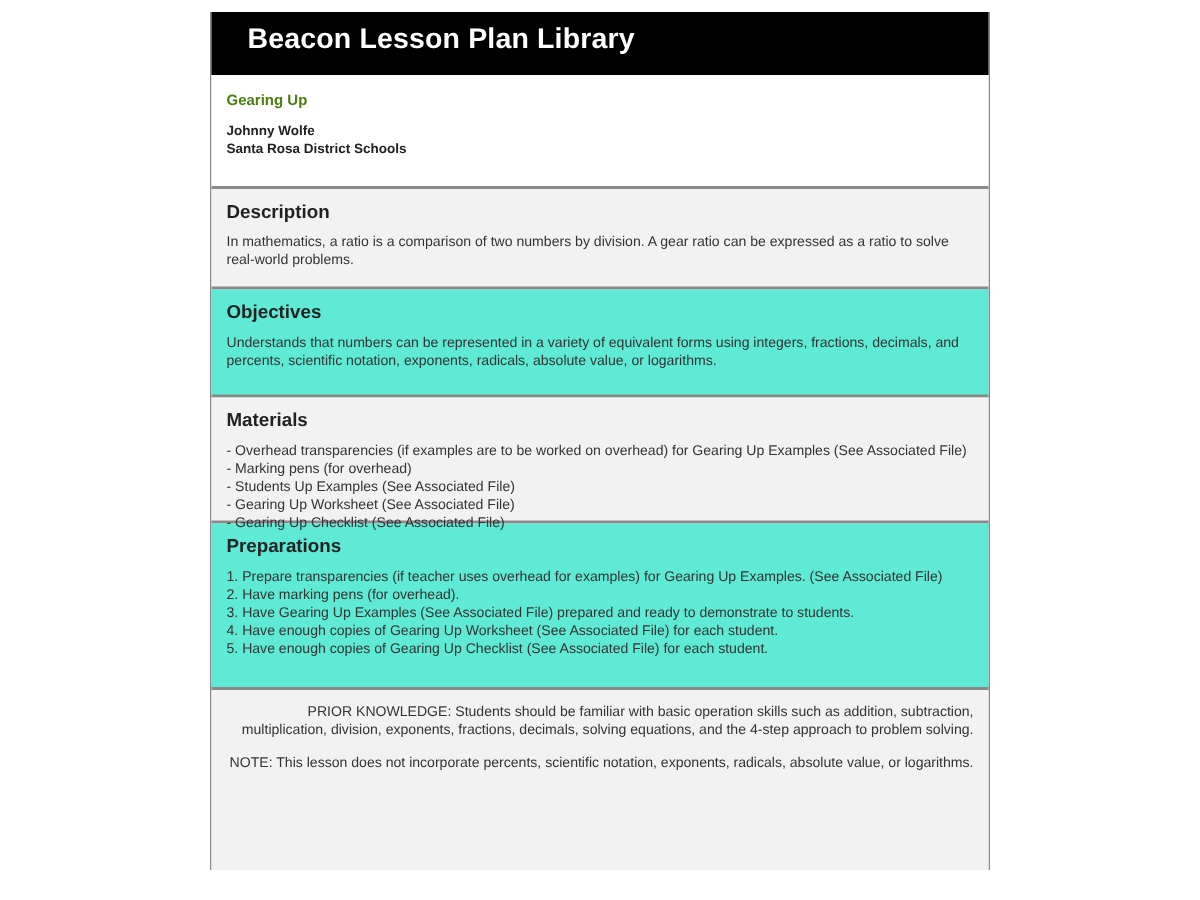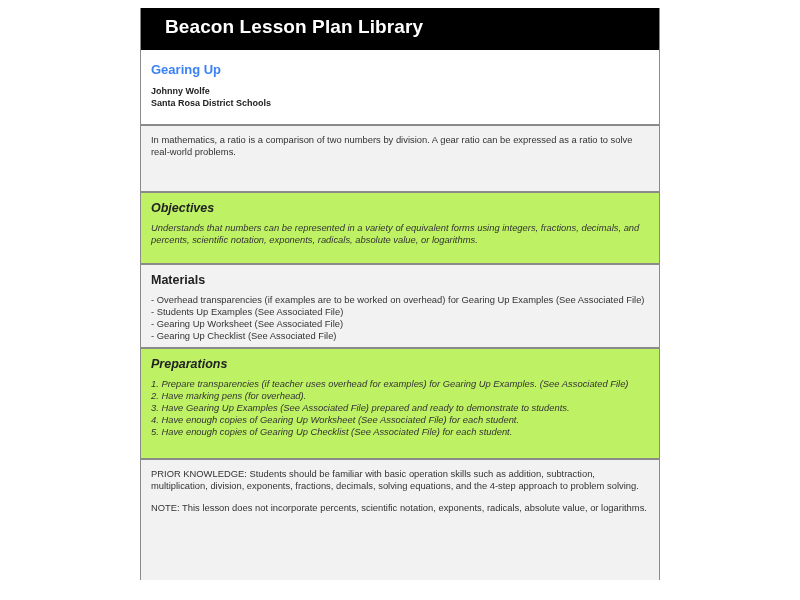--- a/index.html
+++ b/index.html
@@ -29,71 +29,73 @@
     letter-spacing: 0.1px;
   }
   .titlebox {
     background: #fff;
     height: 76px;
     box-sizing: border-box;
     padding: 12px 10px 0 10px;
     border-bottom: 2px solid #8a8a8a;
   }
   .lesson-title {
-    font-size: 13px; font-weight: bold; color: #3b82f6;
+    font-size: 10px; font-weight: bold; color: #4d7c0f;
     margin: 0 0 8px 0;
   }
   .author, .school {
     font-size: 9px; font-weight: bold; color: #222;
     line-height: 12px;
   }
   .section {
     box-sizing: border-box;
     padding: 8px 10px 0 10px;
     border-bottom: 2px solid #8a8a8a;
   }
   .section.gray { background: #f2f2f2; }
-  .section.white { background: #bef264; font-style: italic; }
+  .section.white { background: #5eead4; }
   .section-heading {
     font-size: 12.5px; font-weight: bold; color: #222;
     margin: 0 0 7px 0;
   }
   .section-body {
     font-size: 9.4px; color: #333; line-height: 12px;
   }
-  .section-body p { margin: 0 0 10px 0; }
+  .section-body p { margin: 0 0 10px 0; text-align: right; }
   .line { display: block; }
 </style>
 </head>
 <body>
 
 <div class="page">
   <div class="banner">
     <span>Beacon Lesson Plan Library</span>
   </div>
 
   <div class="titlebox">
     <div class="lesson-title">Gearing Up</div>
     <div class="author">Johnny Wolfe</div>
     <div class="school">Santa Rosa District Schools</div>
   </div>
 
   <div class="section gray" style="height:67px">
+    <div class="section-heading">Description</div>
     <div class="section-body">In mathematics, a ratio is a comparison of two numbers by division. A gear ratio can be expressed as a ratio to solve real-world problems.</div>
   </div>
 
   <div class="section white" style="height:72px">
     <div class="section-heading">Objectives</div>
     <div class="section-body">Understands that numbers can be represented in a variety of equivalent forms using integers, fractions, decimals, and percents, scientific notation, exponents, radicals, absolute value, or logarithms.</div>
   </div>
 
   <div class="section gray" style="height:84px">
     <div class="section-heading">Materials</div>
     <div class="section-body">
       <span class="line">- Overhead transparencies (if examples are to be worked on overhead) for Gearing Up Examples (See Associated File)</span>
+      <span class="line">- Marking pens (for overhead)</span>
       <span class="line">- Students Up Examples (See Associated File)</span>
       <span class="line">- Gearing Up Worksheet (See Associated File)</span>
       <span class="line">- Gearing Up Checklist (See Associated File)</span>
     </div>
   </div>
 
   <div class="section white" style="height:111px">
     <div class="section-heading">Preparations</div>
     <div class="section-body">
       <span class="line">1. Prepare transparencies (if teacher uses overhead for examples) for Gearing Up Examples. (See Associated File)</span>

